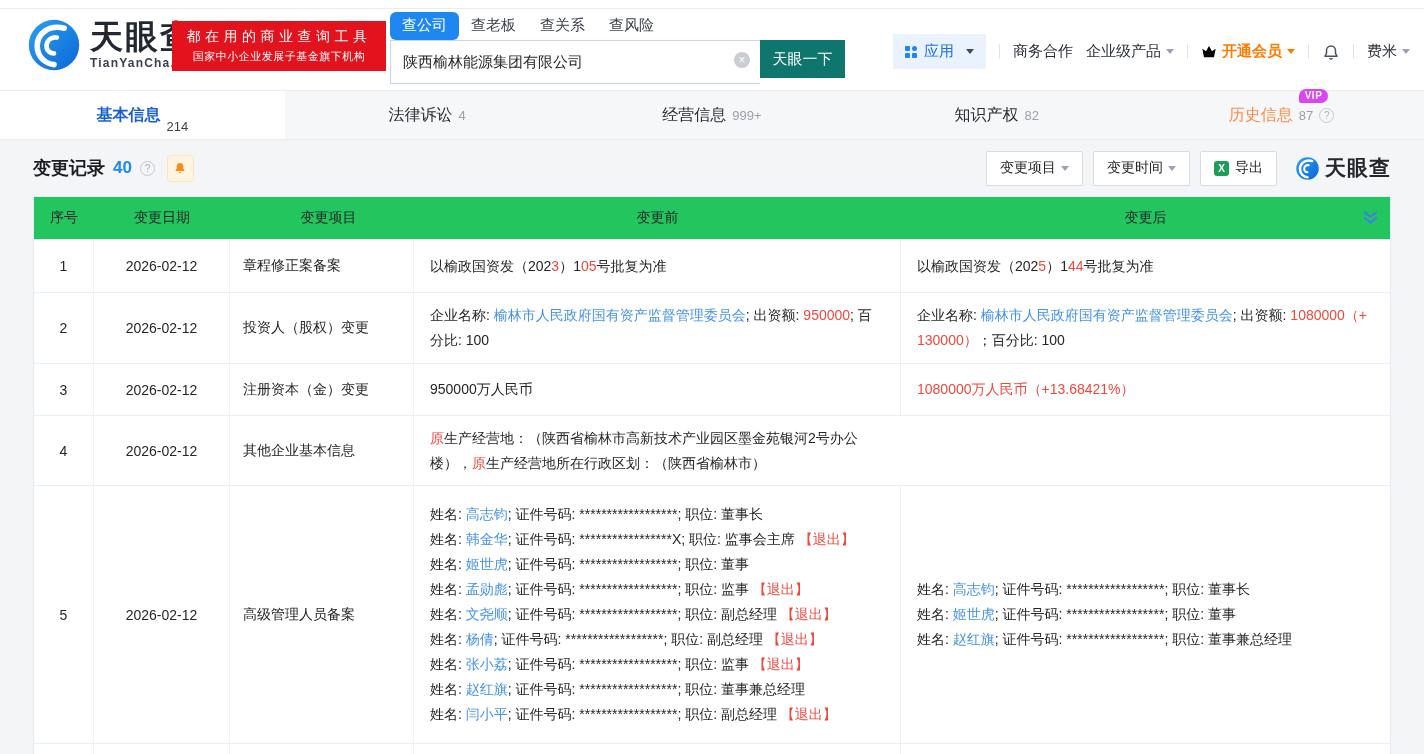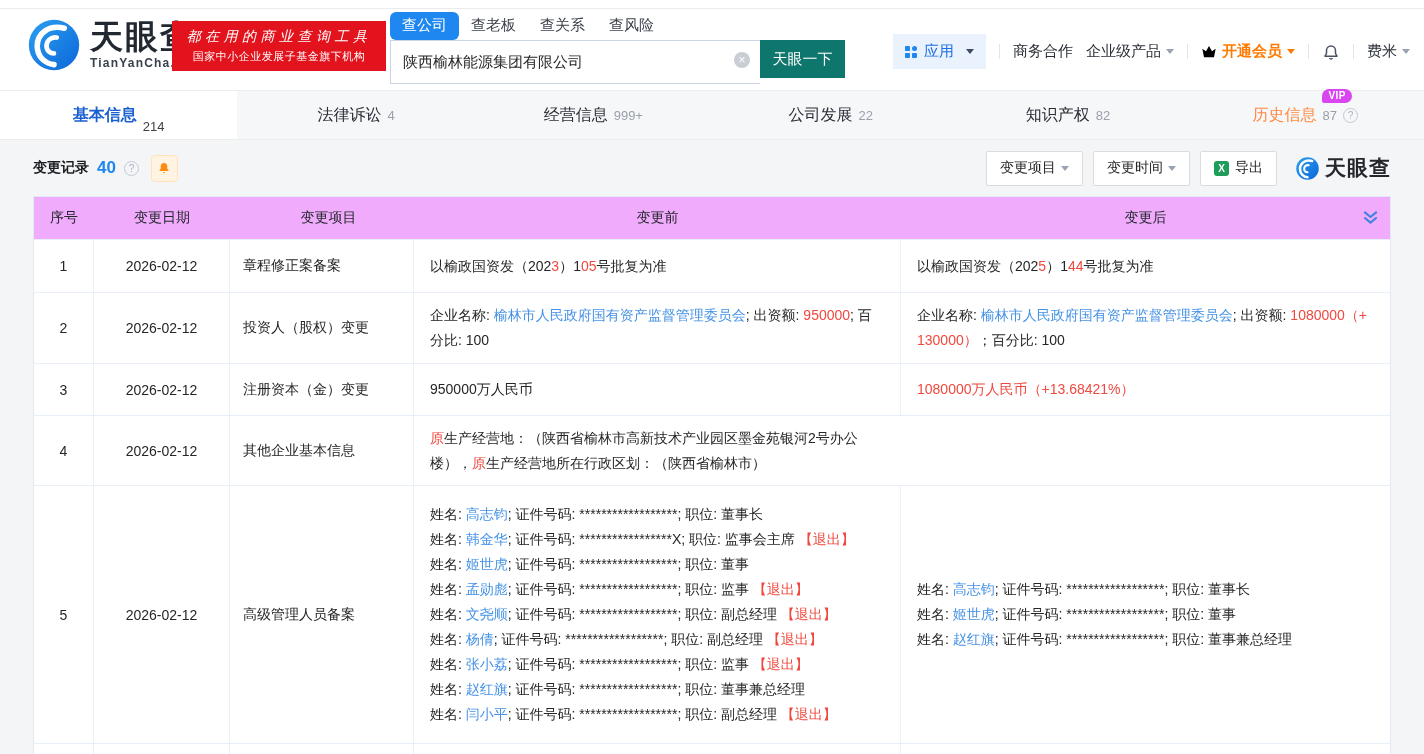--- a/index.html
+++ b/index.html
@@ -8,21 +8,21 @@
   .page { position:relative; width:1424px; height:754px; overflow:hidden; }
 
   
   .topbar { position:relative; height:90px; background:#fff; }
   .topbar::before { content:""; position:absolute; top:8px; left:0; right:0; height:1px; background:#ebebeb; }
   .logo-wrap { position:absolute; left:26px; top:17px; display:flex; align-items:center; gap:8px; }
   .logo-cn { font-size:33px; font-weight:bold; color:#222832; letter-spacing:2px; line-height:34px; }
   .logo-en { font-size:12px; font-weight:bold; color:#3a414c; letter-spacing:1.2px; margin-top:2px; }
   .banner { position:absolute; left:172px; top:21px; width:214px; height:50px; background:#e3131d; color:#fff;
             display:flex; flex-direction:column; justify-content:center; align-items:center; gap:3px; }
-  .banner .b1 { font-size:14px; letter-spacing:4.5px; white-space:nowrap;font-style:italic; }
+  .banner .b1 { font-size:14px; letter-spacing:4.5px; white-space:nowrap; }
   .banner .b2 { font-size:11px; letter-spacing:0.5px; white-space:nowrap; }
 
   .search-area { position:absolute; left:390px; top:12px; width:455px; }
   .search-tabs { display:flex; align-items:flex-end; gap:0; }
   .stab { font-size:15px; color:#3c414b; padding:4px 12px 5px; cursor:pointer;border-radius:6px; }
   .stab.active { background:#1e87f0; color:#fff; }
   .search-row { display:flex; height:44px; }
   .search-input-wrap { position:relative; flex:1; border:1px solid #c9d4e4; border-right:none; background:#fff; }
   .search-input-wrap input { width:100%; height:100%; border:none; outline:none; padding:0 34px 0 12px;
             font-size:15px; color:#262626; font-family:inherit; background:transparent; }
@@ -56,35 +56,35 @@
   .tab.active .tab-count { color:#404040;margin-top:22px; }
   .vip-badge { position:absolute; top:-16px; right:6px; background:#d946ef; color:#fff; font-size:10px; font-weight:bold;
                padding:1px 6px 2px; border-radius:7px 7px 7px 2px; letter-spacing:0.5px; }
   .help-icon { width:15px; height:15px; border:1px solid #c3c9d4; border-radius:50%; color:#aab2bf; font-size:10px;
                line-height:13px; text-align:center; display:inline-block; cursor:pointer; }
 
   
   .content { padding:0 33px; }
   .section-head { height:56px; display:flex; align-items:center; justify-content:space-between; }
   .sh-left { display:flex; align-items:center; gap:8px; }
-  .sh-title { font-size:14px; font-weight:bold; color:#1b1d22; }
+  .sh-title { font-size:18px; font-weight:bold; color:#1b1d22; }
   .sh-count { font-size:17px; font-weight:bold; color:#1e87f0; }
   .bell-chip { width:27px; height:27px; background:#fff3e1; border:1px solid #ffe4bb; border-radius:4px;
                display:flex; align-items:center; justify-content:center; cursor:pointer; margin-left:4px; }
   .sh-right { display:flex; align-items:center; gap:10px; }
   .chip-btn { height:35px; background:#fff; border:1px solid #d9dce1; border-radius:2px; padding:0 13px;
               font-size:14px; color:#262626; display:flex; align-items:center; cursor:pointer; font-family:inherit; }
   .xls-icon { width:15px; height:15px; background:#1e9c5a; border-radius:3px; color:#fff; font-size:10px; font-weight:bold;
               display:inline-flex; align-items:center; justify-content:center; margin-right:6px; }
   .watermark { display:flex; align-items:center; gap:5px; margin-left:8px; }
   .watermark .wm-text { font-size:21px; font-weight:bold; color:#24262b; letter-spacing:1px; }
 
   
   .change-table { background:#fff; border:1px solid #e3eaf4; }
-  .t-head { display:flex; height:42px; background:#f0abfc; position:relative; }
+  .t-head { display:flex; height:42px; background:#22c55e; position:relative; }
   .t-head .hcell { display:flex; align-items:center; justify-content:center; font-size:14px; color:#23262c; }
   .t-row { display:flex; border-top:1px solid #e9eff7; background:#fff; }
   .cell { display:flex; flex-direction:column; justify-content:center; padding:8px 16px; border-right:1px solid #edf1f7; }
   .cell:last-child, .hcell:last-child { border-right:none; }
   .col-seq  { width:60px;  text-align:center; align-items:center; }
   .col-date { width:136px; text-align:center; align-items:center; }
   .col-item { width:184px; align-items:flex-start; padding-left:13px; }
   .col-before { width:487px; }
   .col-after  { flex:1; }
   .t-row:nth-child(1){ min-height:53px; } .t-row:nth-child(2){ min-height:71px; }
@@ -194,26 +194,20 @@
         </span>
       </div>
       <div class="tab">
         <span class="tab-inner">
           <span class="tab-label">经营信息</span>
           <span class="tab-count">999+</span>
         </span>
       </div>
       <div class="tab">
         <span class="tab-inner">
-          <span class="tab-label">公司发展</span>
-          <span class="tab-count">22</span>
-        </span>
-      </div>
-      <div class="tab">
-        <span class="tab-inner">
           <span class="tab-label">知识产权</span>
           <span class="tab-count">82</span>
         </span>
       </div>
       <div class="tab">
         <span class="tab-inner">
           <span class="tab-label accent">历史信息</span>
           <span class="tab-count">87</span>
           <span class="vip-badge">VIP</span>
           <span class="help-icon">?</span>

